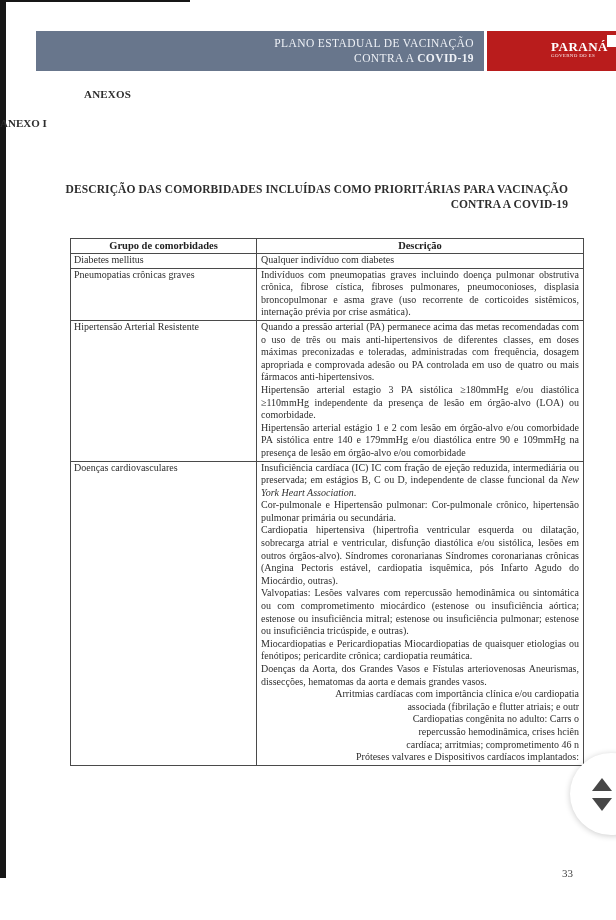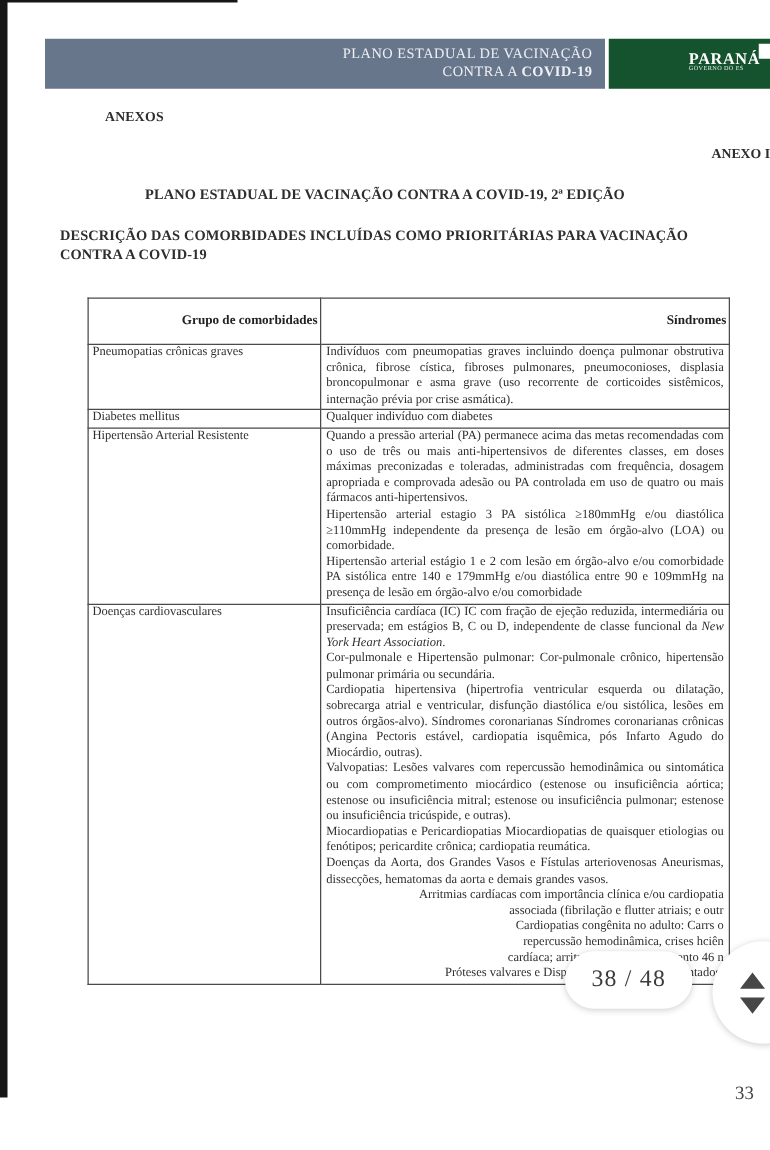--- a/index.html
+++ b/index.html
@@ -14,92 +14,91 @@
                font-size:11.5px;line-height:15px;padding:5px 10px 0 0;letter-spacing:.4px;
                box-sizing:border-box;}
   .banner-green{flex:1;background:#75a73e;margin-left:3px;position:relative;color:#ffffff;}
   .logo{position:absolute;right:8px;top:9px;}
   .logo-title{font-size:13px;font-weight:bold;letter-spacing:.5px;line-height:13px;}
   .logo-sub{font-size:5px;letter-spacing:.3px;opacity:.92;white-space:nowrap;}
   .logo-mark{position:absolute;right:0;top:4px;width:9px;height:12px;background:#ffffff;}
 
   
   .anexos{position:absolute;left:84px;top:88px;font-weight:bold;font-size:11px;letter-spacing:.2px;}
-  .h1{position:absolute;left:0;width:100%;top:117px;text-align:right;font-weight:bold;font-size:11px;}
+  .h1{position:absolute;left:0;width:100%;top:117px;text-align:left;font-weight:bold;font-size:11px;}
   .h2{position:absolute;left:0;width:100%;top:150px;text-align:center;font-weight:bold;font-size:11.5px;letter-spacing:.1px;}
-  .h3{position:absolute;left:48px;width:520px;top:182px;text-align:left;font-weight:bold;font-size:11.5px;line-height:15px;letter-spacing:.1px;}
+  .h3{position:absolute;left:48px;width:520px;top:182px;text-align:right;font-weight:bold;font-size:11.5px;line-height:15px;letter-spacing:.1px;}
 
   
   table.comorb{position:absolute;left:70px;top:238px;width:514px;border-collapse:collapse;table-layout:fixed;}
   table.comorb th,table.comorb td{border:1px solid #4a4a4a;}
-  table.comorb th{font-size:10.5px;font-weight:bold;padding:12px 2px;line-height:12px;color:#222;text-align:right;}
+  table.comorb th{font-size:10.5px;font-weight:bold;padding:1px 2px;line-height:12px;color:#222;}
   table.comorb th.col-group{width:181px;}
   td.group-cell{vertical-align:top;font-size:10px;line-height:12.6px;padding:0 4px 1px 3px;}
   td.desc-cell{vertical-align:top;font-size:10px;padding:0 4px 1px 4px;}
   .p{text-align:justify;line-height:12.6px;}
   .frag{display:flex;justify-content:flex-end;line-height:12.6px;white-space:nowrap;overflow:hidden;}
 
   
   .pill{position:absolute;left:452px;top:761px;width:102px;height:46px;background:#ffffff;
         border-radius:24px;display:flex;align-items:center;justify-content:center;
         font-size:19px;color:#3c3c3c;letter-spacing:1px;box-shadow:0 1px 6px rgba(0,0,0,.2);}
   .scroller{position:absolute;left:570px;top:753px;width:82px;height:82px;border-radius:50%;
             background:#ffffff;box-shadow:0 1px 6px rgba(0,0,0,.2);display:flex;flex-direction:column;
             align-items:flex-start;justify-content:center;gap:7px;padding-left:22px;box-sizing:border-box;}
   .tri{width:0;height:0;border-left:10px solid transparent;border-right:10px solid transparent;}
   .tri.up{border-bottom:13px solid #474747;}
   .tri.down{border-top:13px solid #474747;}
 
-  .pagenum{position:absolute;left:588px;top:867px;font-size:15px;color:#444;}
+  .pagenum{position:absolute;left:562px;top:867px;font-size:11px;color:#444;}
 </style>
 </head>
 <body>
 
 <div class="screen">
 
   <div class="edge-left"></div>
   <div class="edge-top"></div>
 
   <div class="banner">
     <div class="banner-gray" style="background: rgb(104, 118, 140); color: rgb(238, 241, 246);">
       <div>PLANO ESTADUAL DE VACINAÇÃO</div>
       <div><span>CONTRA A </span><b>COVID-19</b></div>
     </div>
-    <div class="banner-green" style="background: #14532d;">
+    <div class="banner-green" style="background: #b91c1c;">
       <div class="logo-mark"></div>
       <div class="logo">
         <div class="logo-title">PARANÁ</div>
         <div class="logo-sub">GOVERNO DO ES</div>
       </div>
     </div>
   </div>
 
   <div class="anexos">ANEXOS</div>
   <div class="h1">ANEXO I</div>
-  <div class="h2">PLANO ESTADUAL DE VACINAÇÃO CONTRA A COVID-19, 2ª EDIÇÃO</div>
   <div class="h3">DESCRIÇÃO DAS COMORBIDADES INCLUÍDAS COMO PRIORITÁRIAS PARA VACINAÇÃO CONTRA A COVID-19</div>
 
   <table class="comorb">
     <thead>
       <tr>
         <th class="col-group">Grupo de comorbidades</th>
-        <th>Síndromes</th>
+        <th>Descrição</th>
       </tr>
     </thead>
     <tbody id="table-body">
         <tr>
+          <td class="group-cell">Diabetes mellitus</td>
+          <td class="desc-cell">
+            <div class="p">Qualquer indivíduo com diabetes</div>
+          </td>
+        </tr>
+        <tr>
           <td class="group-cell">Pneumopatias crônicas graves</td>
           <td class="desc-cell">
             <div class="p">Indivíduos com pneumopatias graves incluindo doença pulmonar obstrutiva crônica, fibrose cística, fibroses pulmonares, pneumoconioses, displasia broncopulmonar e asma grave (uso recorrente de corticoides sistêmicos, internação prévia por crise asmática).</div>
-          </td>
-        </tr>
-        <tr>
-          <td class="group-cell">Diabetes mellitus</td>
-          <td class="desc-cell">
-            <div class="p">Qualquer indivíduo com diabetes</div>
           </td>
         </tr>
         <tr>
           <td class="group-cell">Hipertensão Arterial Resistente</td>
           <td class="desc-cell">
             <div class="p">Quando a pressão arterial (PA) permanece acima das metas recomendadas com o uso de três ou mais anti-hipertensivos de diferentes classes, em doses máximas preconizadas e toleradas, administradas com frequência, dosagem apropriada e comprovada adesão ou PA controlada em uso de quatro ou mais fármacos anti-hipertensivos.</div>
             <div class="p">Hipertensão arterial estagio 3 PA sistólica ≥180mmHg e/ou diastólica ≥110mmHg independente da presença de lesão em órgão-alvo (LOA) ou comorbidade.</div>
             <div class="p">Hipertensão arterial estágio 1 e 2 com lesão em órgão-alvo e/ou comorbidade PA sistólica entre 140 e 179mmHg e/ou diastólica entre 90 e 109mmHg na presença de lesão em órgão-alvo e/ou comorbidade</div>
           </td>
         </tr>
@@ -136,22 +135,19 @@
               <span>Próteses valvares e Dispositivos cardíacos implantados:</span>
               <span></span>
             </div>
           </td>
         </tr>
       </tbody>
   </table>
 
   <div class="pagenum">33</div>
 
-  <div class="pill">
-    <span>38 / 48</span>
-  </div>
 
   <div class="scroller">
     <div class="tri up"></div>
     <div class="tri down"></div>
   </div>
 
 </div>
 
 </body></html>

